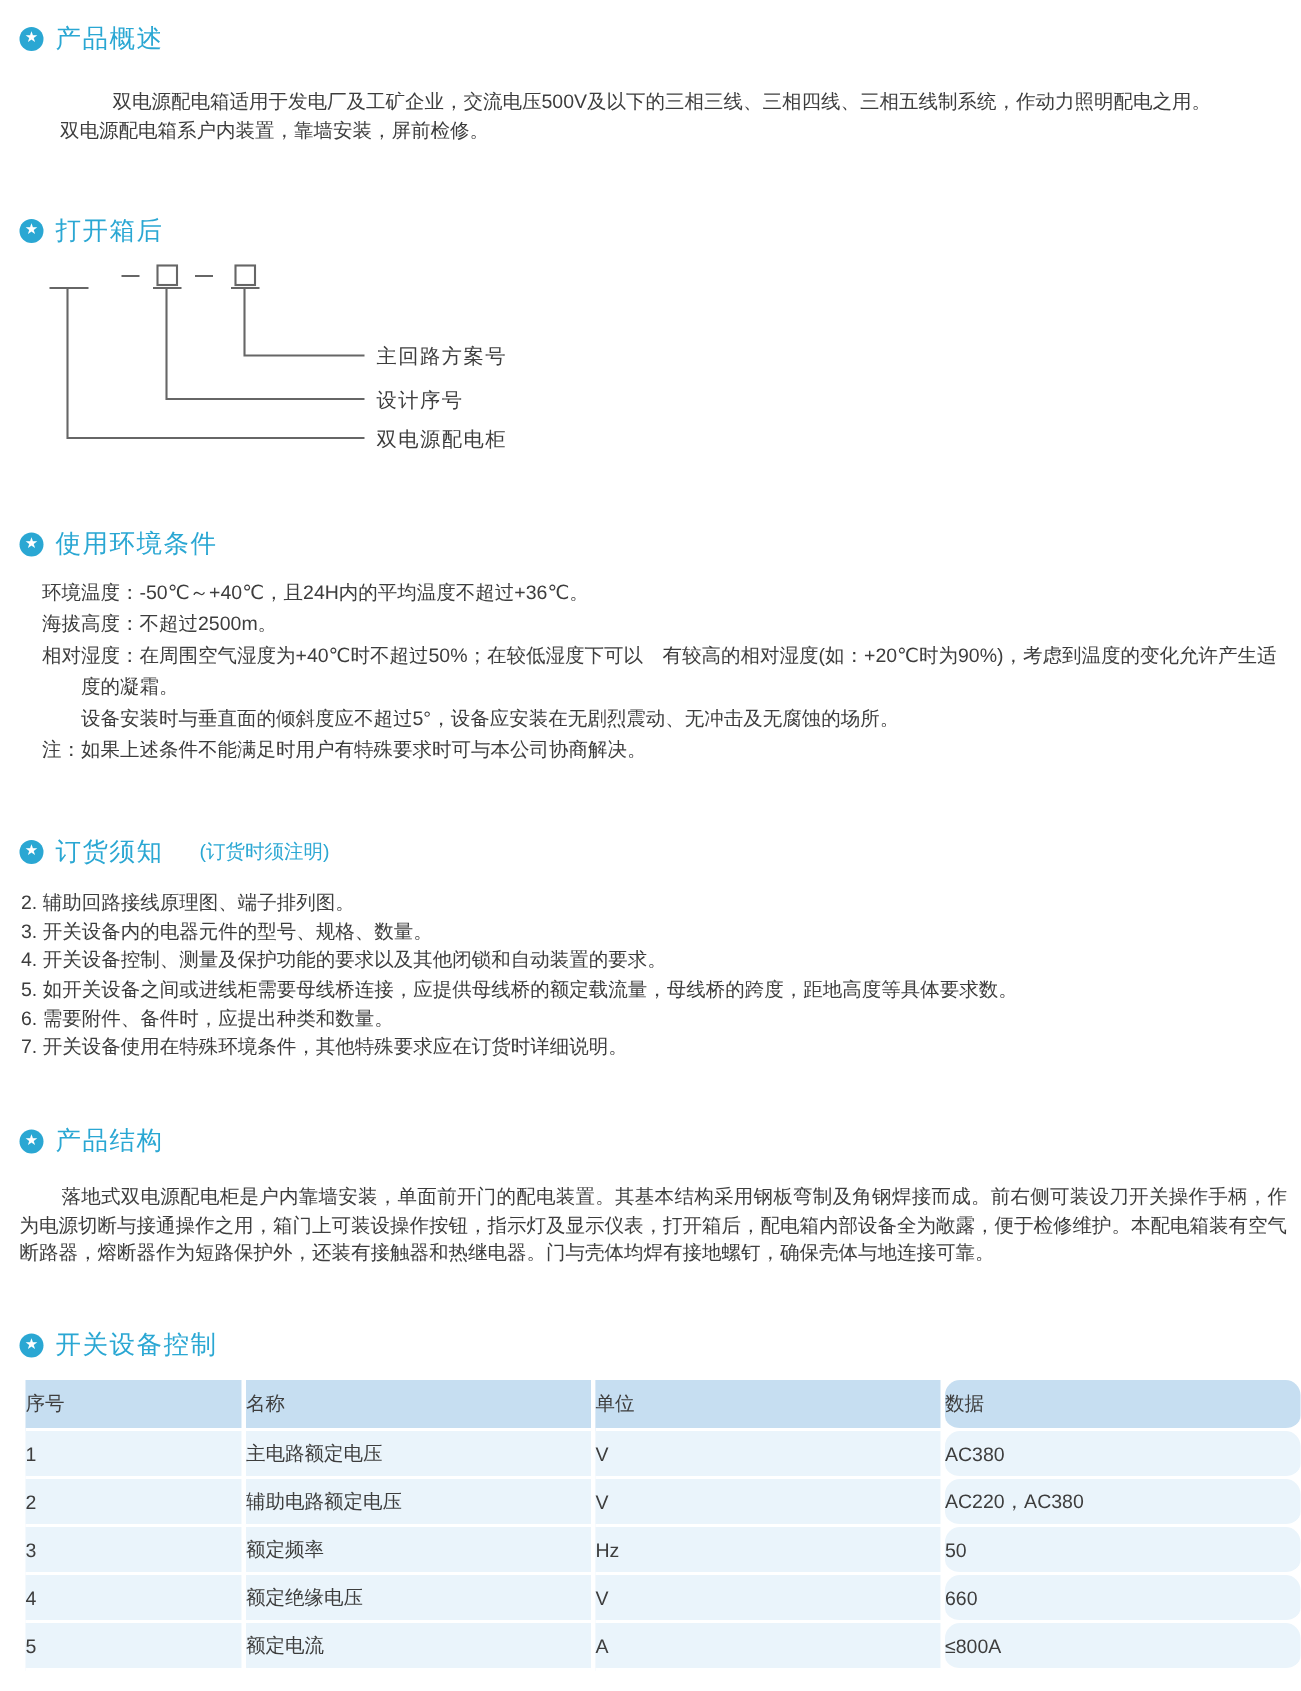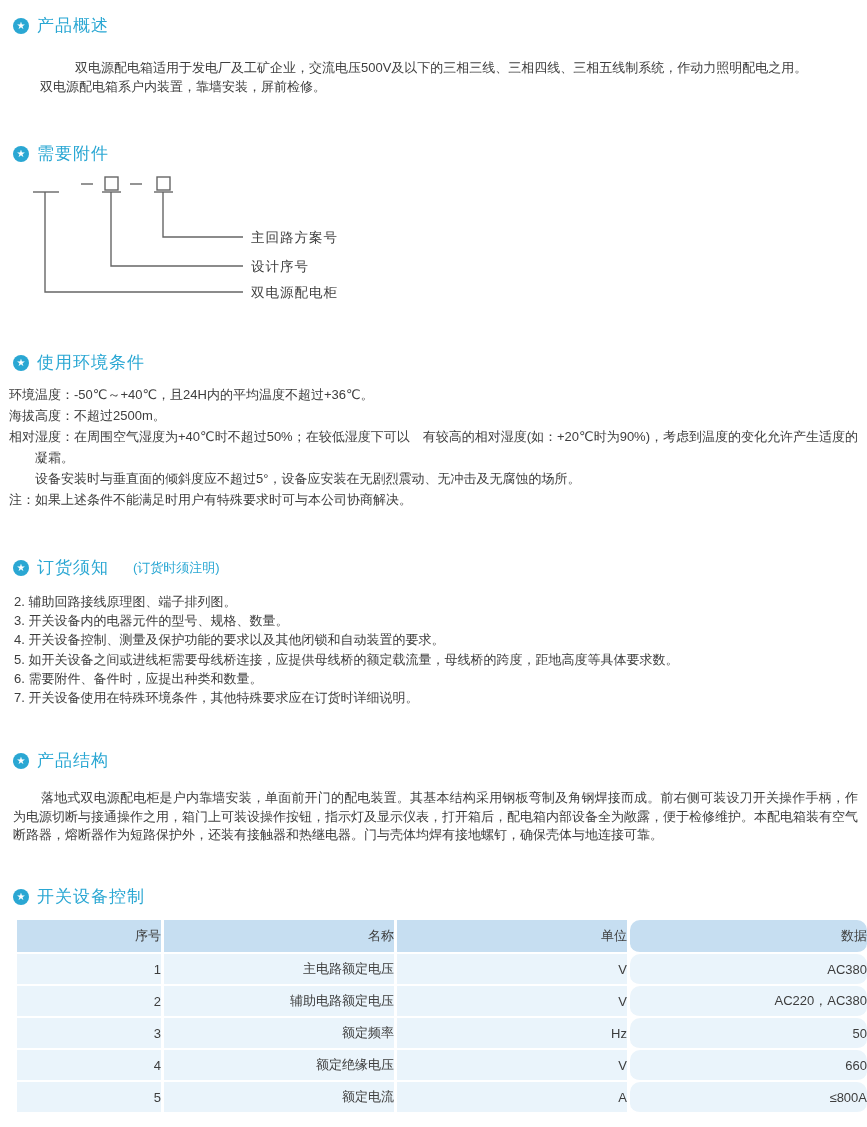--- a/index.html
+++ b/index.html
@@ -30,40 +30,40 @@
   .para-overview .l1 { text-indent: 35px; }
 
   
   #sec-model { margin-top: 46px; }
   .model-svg { display: block; margin: 6px 0 0 13px; }
   .model-svg line, .model-svg path, .model-svg rect { stroke: #666; stroke-width: 1.4; fill: none; }
   .model-svg text { fill: #3d3d3d; font-size: 13.5px; letter-spacing: 1px; }
 
   
   #sec-env { margin-top: 44px; }
-  .env-lines { margin: 10px 6px 0 9px; line-height: 21px; }
+  .env-lines { margin: 10px 6px 0 28px; line-height: 21px; }
   .env-hang { padding-left: 26px; text-indent: -26px; }
   .env-indent { text-indent: 26px; }
 
   
   #sec-order { margin-top: 46px; }
   .order-list { margin: 13px 10px 0 14px; line-height: 19.2px; }
 
   
   #sec-structure { margin-top: 42px; }
   .para-structure { margin: 17px 9px 0 13px; line-height: 18.6px; text-indent: 28px; text-align: justify; }
 
   
   #sec-params { margin-top: 40px; }
   .params-table {
     border-collapse: separate; border-spacing: 0;
     margin: 12px 0 0 17px; width: 850px; table-layout: fixed;
   }
   .params-table th, .params-table td {
-    text-align: right; font-weight: normal; padding: 0;
+    text-align: left; font-weight: normal; padding: 0;
     border-right: 3px solid #ffffff; border-bottom: 2px solid #ffffff;
   }
   .params-table th { background: var(--tbl-head); height: 34px; }
   .params-table td { background: var(--tbl-row); height: 32px; }
   .params-table th:last-child, .params-table td:last-child { border-right: none; border-radius: 10px; }
   .col-idx { width: 147px; } .col-name { width: 233px; } .col-unit { width: 233px; } .col-data { width: 237px; }
 </style>
 </head>
 <body>
 
@@ -80,21 +80,21 @@
       <div class="l1">双电源配电箱适用于发电厂及工矿企业，交流电压500V及以下的三相三线、三相四线、三相五线制系统，作动力照明配电之用。</div>
       <div class="l2">双电源配电箱系户内装置，靠墙安装，屏前检修。</div>
     </div>
   </section>
 
   <section id="sec-model">
     <h2 class="sec-title">
       <span class="star-badge">
           <span>★</span>
         </span>
-      <span>需要附件</span>
+      <span>打开箱后</span>
     </h2>
     <svg class="model-svg" width="370" height="136" viewBox="0 0 370 136">
 
       <line x1="20" y1="21" x2="46" y2="21"></line>
       <line x1="68" y1="13" x2="80" y2="13"></line>
       <rect x="92" y="6" width="13" height="13"></rect>
       <line x1="89" y1="21" x2="108" y2="21"></line>
       <line x1="117" y1="13" x2="129" y2="13"></line>
       <rect x="144" y="6" width="13" height="13"></rect>
       <line x1="141" y1="21" x2="160" y2="21"></line>

